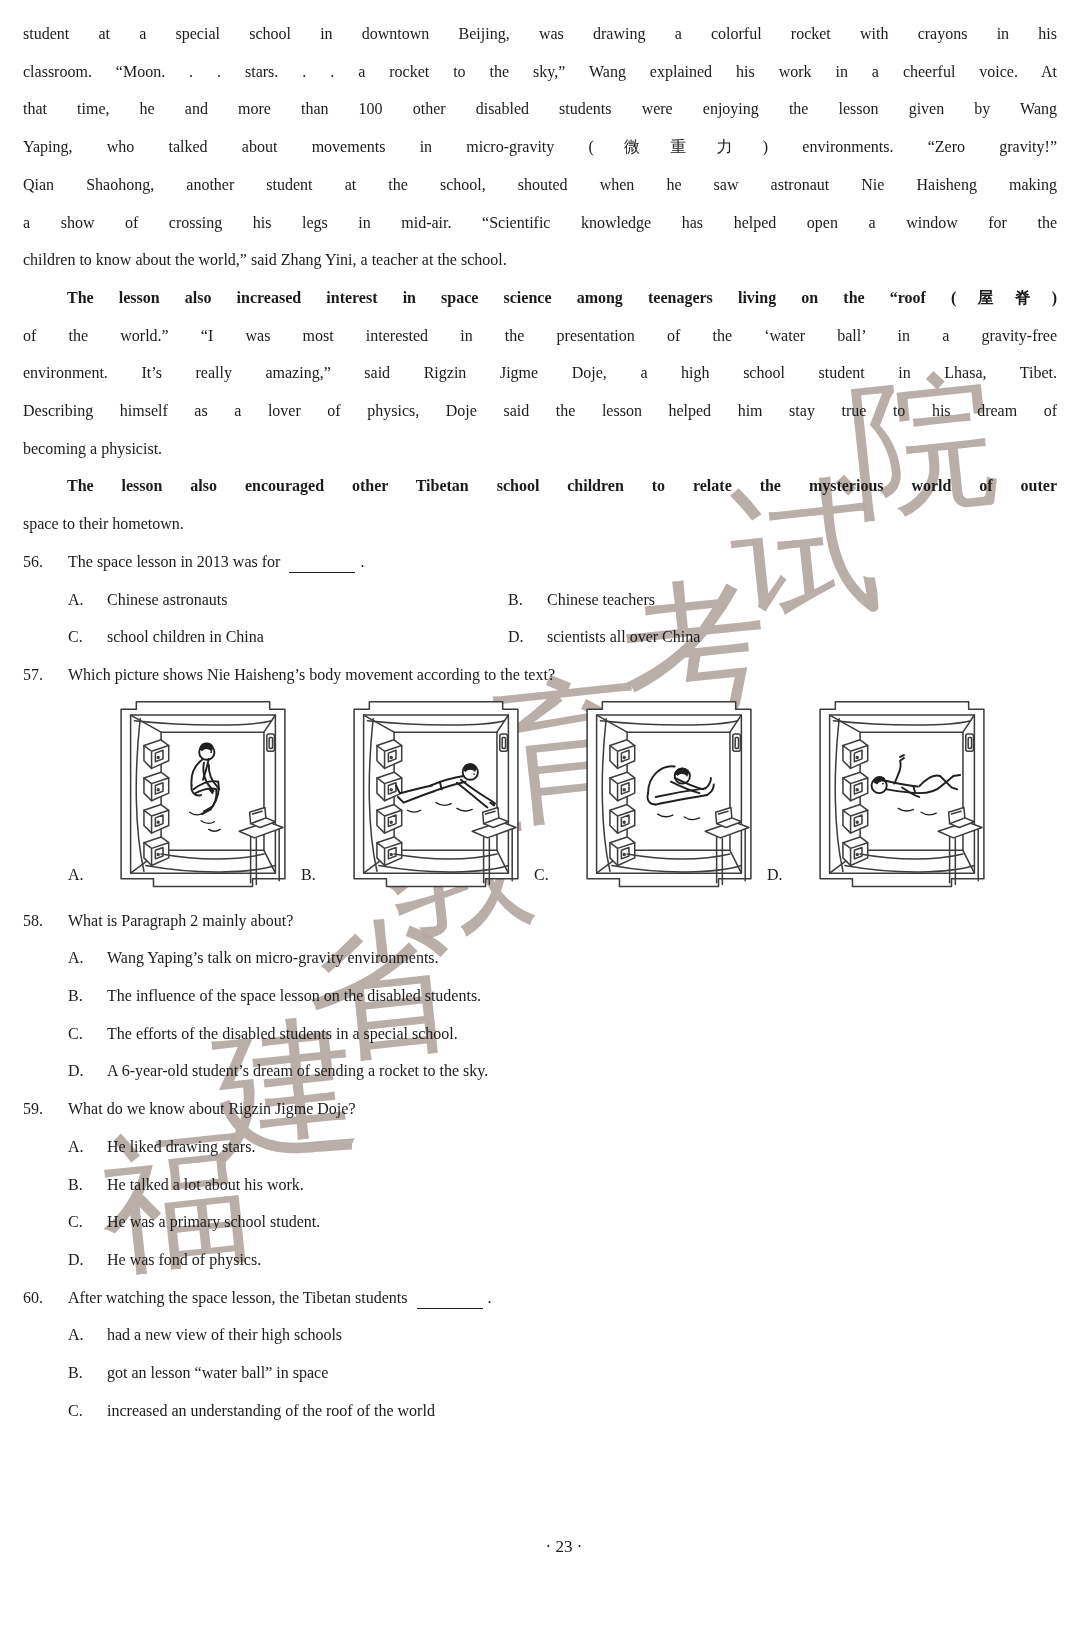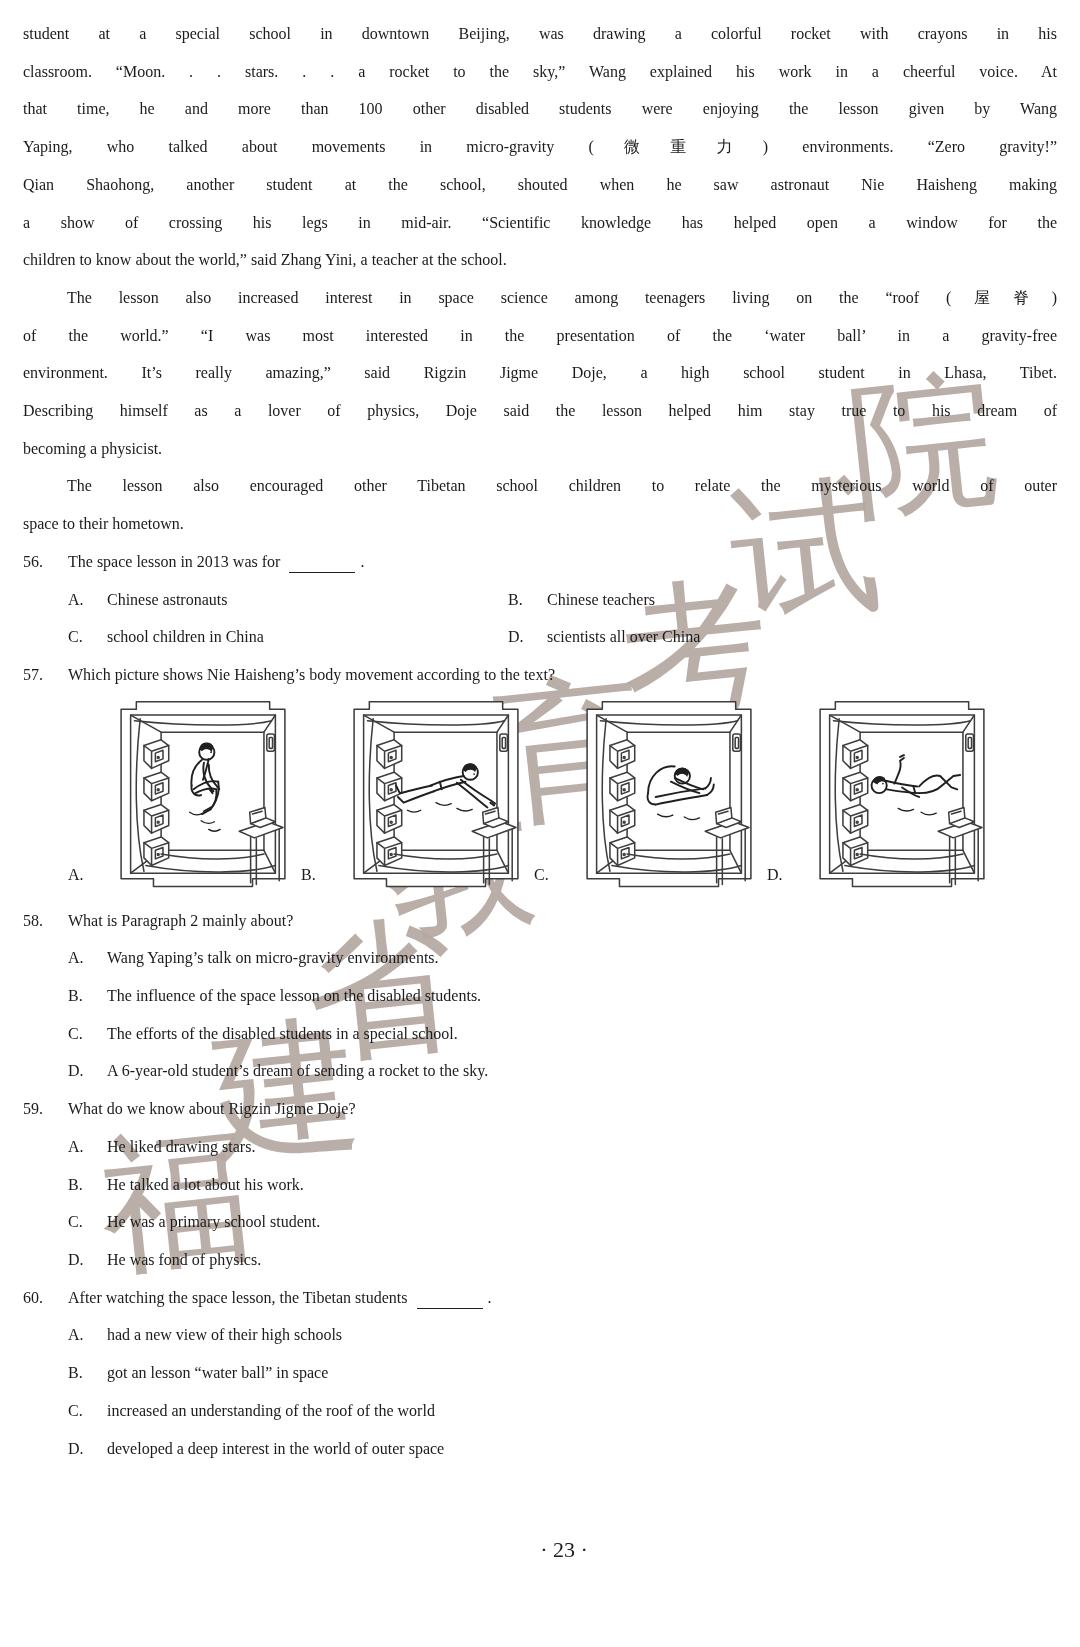--- a/index.html
+++ b/index.html
@@ -21,35 +21,35 @@
   .wm4{left:380px;top:785px;}
   .wm5{left:490px;top:670px;}
   .wm6{left:615px;top:570px;}
   .wm7{left:725px;top:470px;}
   .wm8{left:843px;top:365px;}
   
   .content{position:relative;z-index:1;padding:15px 23px 0 23px;font-size:16px;}
   .tline{line-height:37.7px;white-space:nowrap;}
   .tline.j{white-space:normal;text-align:justify;text-align-last:justify;}
   .tline.l{white-space:normal;text-align:center;text-align-last:left;}
-  .ind{text-indent:44px;}
+  .ind{text-indent:44px;font-weight:bold;}
   .qline{line-height:37.7px;}
   .qnum{display:inline-block;width:45px;}
   .opts{padding-left:45px;}
   .opts.twocol{display:grid;grid-template-columns:440px 1fr;}
   .opt{line-height:37.7px;}
   .olabel{display:inline-block;width:39px;}
   .blank{display:inline-block;width:66px;border-bottom:1.7px solid #222;vertical-align:-6px;margin:0 5px 0 9px;}
   
   .pics{display:flex;align-items:flex-end;padding-left:45px;margin:2px 0 6px 0;}
   .pic-unit{display:flex;align-items:flex-end;}
   .pic-label{display:inline-block;width:37px;line-height:37.7px;margin-bottom:2px;}
   svg.cabin{width:196px;height:200px;display:block;}
   
-  .footer{position:absolute;left:0;right:0;top:1537px;text-align:center;font-size:22px;z-index:1;margin-left:48px;}
+  .footer{position:absolute;left:0;right:0;top:1537px;text-align:center;font-size:17px;z-index:1;margin-left:48px;}
   .hiddendefs{position:absolute;width:0;height:0;overflow:hidden;}
 </style>
 </head>
 <body>
 
 <svg class="hiddendefs" aria-hidden="true">
   <defs>
     <g id="cabin-base" fill="#ffffff" stroke="#3d3d3d" stroke-width="1.6" stroke-linejoin="round" stroke-linecap="round">
       <path d="M30,6 H170 V14 H186 V192 H152 V200 H48 V192 H14 V14 H30 Z"></path>
       <path fill="none" d="M24,20 H176 V186 H24 Z"></path>
@@ -261,21 +261,20 @@
     </section>
 
     <section>
       <div class="qline">
         <span class="qnum">60.</span><span>After watching the space lesson, the Tibetan students</span><span class="blank"></span><span>.</span>
       </div>
       <div class="opts">
         <div class="opt"><span class="olabel">A.</span><span>had a new view of their high schools</span></div>
         <div class="opt"><span class="olabel">B.</span><span>got an lesson “water ball” in space</span></div>
         <div class="opt"><span class="olabel">C.</span><span>increased an understanding of the roof of the world</span></div>
-        <div class="opt"><span class="olabel">D.</span><span>developed a deep interest in the world of outer space</span></div>
       </div>
     </section>
 
   </main>
 
   <footer class="footer">
     <span>· 23 ·</span>
   </footer>
 
 </div>

